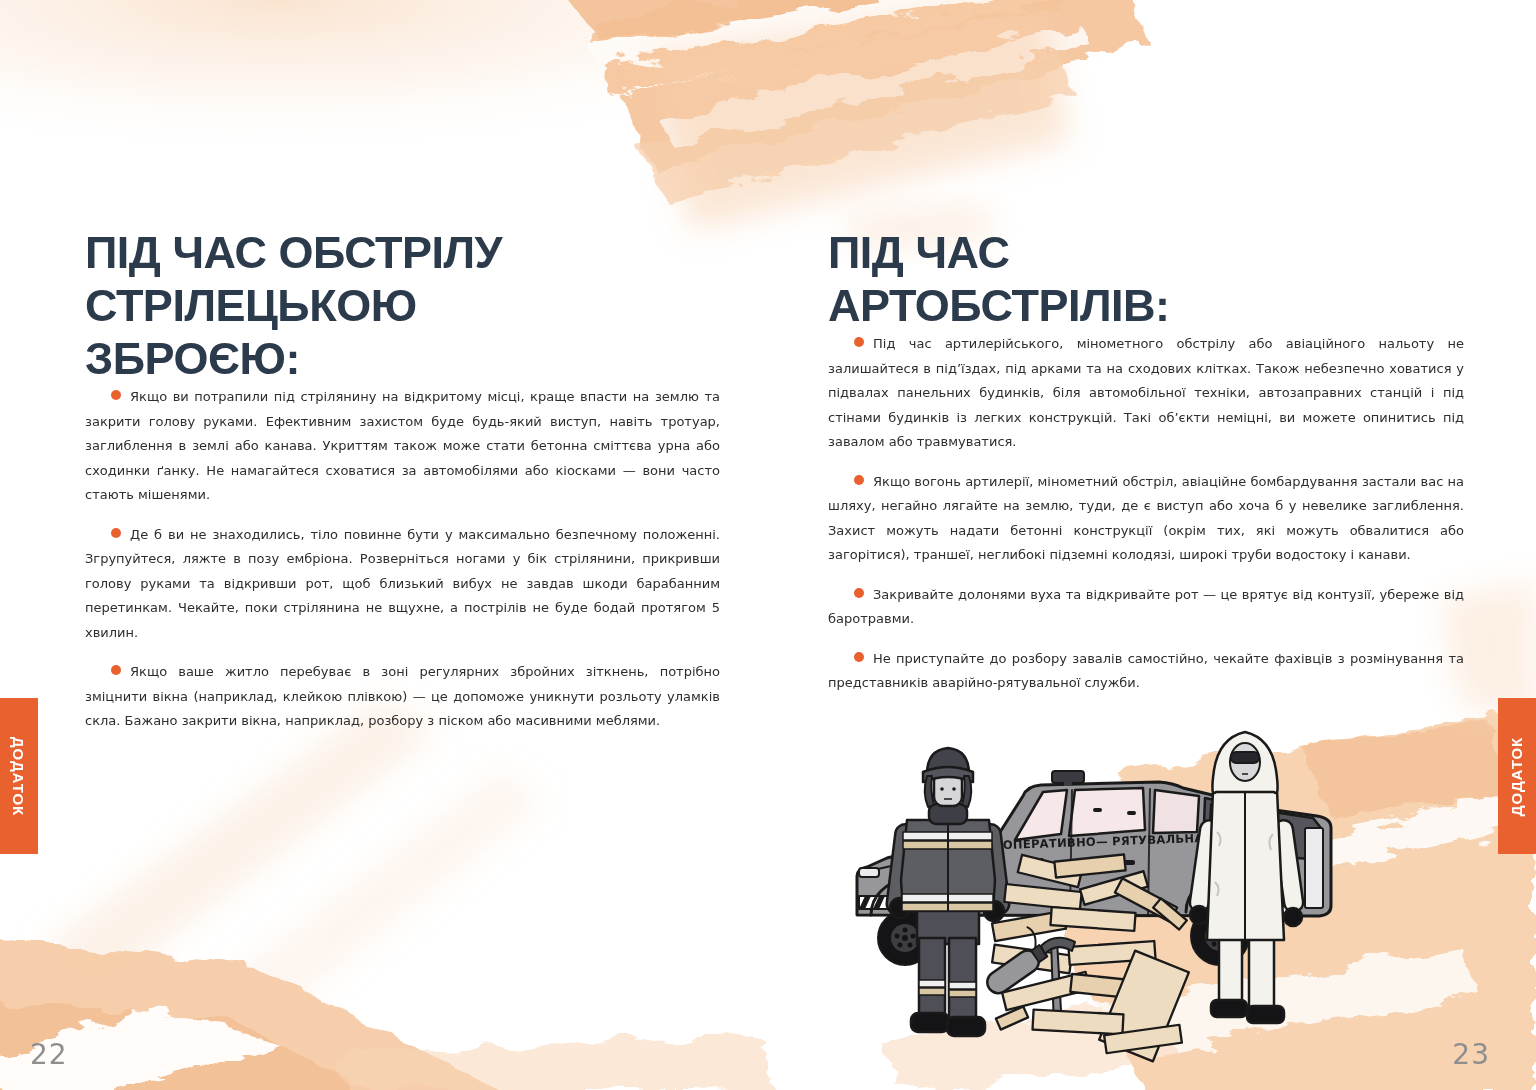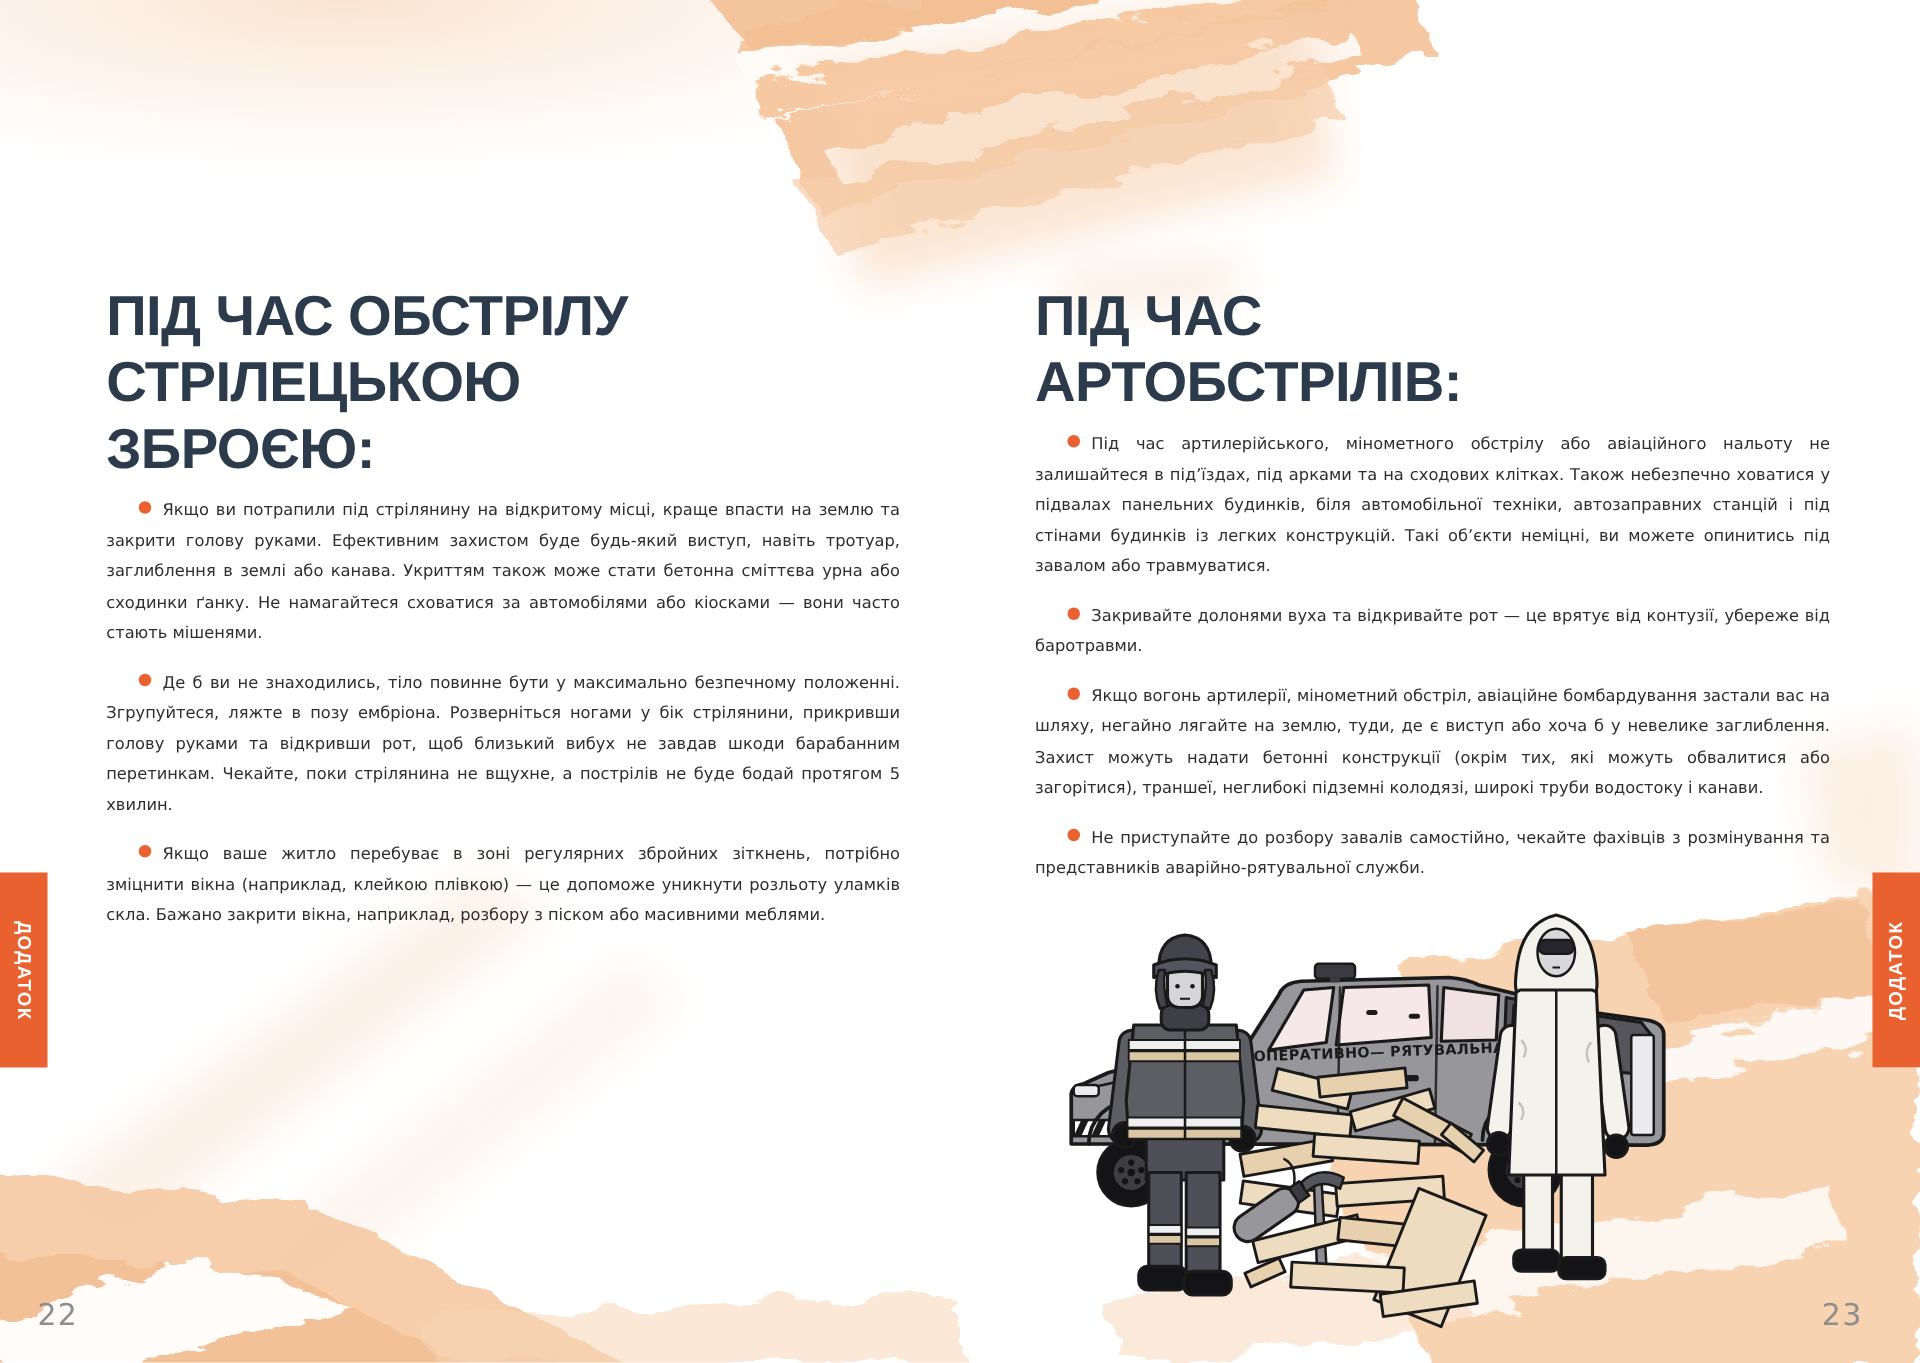--- a/index.html
+++ b/index.html
@@ -4,36 +4,36 @@
 <style>
   html,body{margin:0;padding:0;}
   body{width:1536px;height:1090px;overflow:hidden;background:#ffffff;
        font-family:"DejaVu Sans",sans-serif;}
   .canvas{position:absolute;left:0;top:0;width:1536px;height:1090px;background:#fff;}
   .texture{position:absolute;left:0;top:0;z-index:0;}
   .illu{position:absolute;left:843px;top:712px;width:650px;height:378px;z-index:1;}
   .col{position:absolute;top:226px;z-index:2;}
   .col-left{left:85px;width:635px;}
   .col-right{left:828px;width:636px;}
-  .title{margin:0 0 12px 0;font-family:"Liberation Sans",sans-serif;font-weight:700;
+  .title{margin:0 0 0 0;font-family:"Liberation Sans",sans-serif;font-weight:700;
          font-size:45px;line-height:53px;letter-spacing:-0.5px;color:#2c3b4c;
          white-space:pre-line;}
   .para{margin:0 0 15px 0;font-size:13px;line-height:24.5px;color:#2e2e2e;
         text-align:justify;text-indent:26px;}
   .dot{display:inline-block;width:10px;height:10px;border-radius:50%;
        background:#e8612e;margin-right:9px;vertical-align:1px;}
   .tab{position:absolute;top:698px;width:38px;height:156px;background:#e8612e;
        z-index:3;display:flex;align-items:center;justify-content:center;}
   .tab-left{left:0;}
   .tab-right{right:0;}
   .tab-text{color:#ffffff;font-family:"Liberation Sans",sans-serif;font-weight:700;
             font-size:15px;letter-spacing:1px;white-space:nowrap;}
   .rot-cw{transform:rotate(90deg);}
   .rot-ccw{transform:rotate(-90deg);}
-  .pagenum{position:absolute;top:1038px;z-index:3;font-size:24px;letter-spacing:1px;
+  .pagenum{position:absolute;top:1038px;z-index:3;font-size:28px;letter-spacing:1px;
            color:#8e8e8e;font-family:"DejaVu Sans",sans-serif;text-align:center;}
   .pn-left{left:30px;}
   .pn-right{right:46px;}
 </style>
 </head>
 <body>
 
 <div class="canvas">
 
   <svg class="texture" width="1536" height="1090" viewBox="0 0 1536 1090">
@@ -223,22 +223,22 @@
 ЗБРОЄЮ:</h1>
     <p class="para"><span class="dot"></span><span>Якщо ви потрапили під стрілянину на відкритому місці, краще впасти на землю та закрити голову руками. Ефективним захистом буде будь-який виступ, навіть тротуар, заглиблення в землі або канава. Укриттям також може стати бетонна сміттєва урна або сходинки ґанку. Не намагайтеся сховатися за автомобілями або кіосками — вони часто стають мішенями.</span></p>
     <p class="para"><span class="dot"></span><span>Де б ви не знаходились, тіло повинне бути у максимально безпечному положенні. Згрупуйтеся, ляжте в позу ембріона. Розверніться ногами у бік стрілянини, прикривши голову руками та відкривши рот, щоб близький вибух не завдав шкоди барабанним перетинкам. Чекайте, поки стрілянина не вщухне, а пострілів не буде бодай протягом 5 хвилин.</span></p>
     <p class="para"><span class="dot"></span><span>Якщо ваше житло перебуває в зоні регулярних збройних зіткнень, потрібно зміцнити вікна (наприклад, клейкою плівкою) — це допоможе уникнути розльоту уламків скла. Бажано закрити вікна, наприклад, розбору з піском або масивними меблями.</span></p>
   </div>
 
   <div class="col col-right">
     <h1 class="title">ПІД ЧАС
 АРТОБСТРІЛІВ:</h1>
     <p class="para"><span class="dot"></span><span>Під час артилерійського, мінометного обстрілу або авіаційного нальоту не залишайтеся в під’їздах, під арками та на сходових клітках. Також небезпечно ховатися у підвалах панельних будинків, біля автомобільної техніки, автозаправних станцій і під стінами будинків із легких конструкцій. Такі об’єкти неміцні, ви можете опинитись під завалом або травмуватися.</span></p>
+    <p class="para"><span class="dot"></span><span>Якщо вогонь артилерії, мінометний обстріл, авіаційне бомбардування застали вас на шляху, негайно лягайте на землю, туди, де є виступ або хоча б у невелике заглиблення. Захист можуть надати бетонні конструкції (окрім тих, які можуть обвалитися або загорітися), траншеї, неглибокі підземні колодязі, широкі труби водостоку і канави.</span></p>
     <p class="para"><span class="dot"></span><span>Закривайте долонями вуха та відкривайте рот — це врятує від контузії, убереже від баротравми.</span></p>
-    <p class="para"><span class="dot"></span><span>Якщо вогонь артилерії, мінометний обстріл, авіаційне бомбардування застали вас на шляху, негайно лягайте на землю, туди, де є виступ або хоча б у невелике заглиблення. Захист можуть надати бетонні конструкції (окрім тих, які можуть обвалитися або загорітися), траншеї, неглибокі підземні колодязі, широкі труби водостоку і канави.</span></p>
     <p class="para"><span class="dot"></span><span>Не приступайте до розбору завалів самостійно, чекайте фахівців з розмінування та представників аварійно-рятувальної служби.</span></p>
   </div>
 
   <div class="tab tab-left">
     <span class="tab-text rot-cw">ДОДАТОК</span>
   </div>
   <div class="tab tab-right">
     <span class="tab-text rot-ccw">ДОДАТОК</span>
   </div>
 

